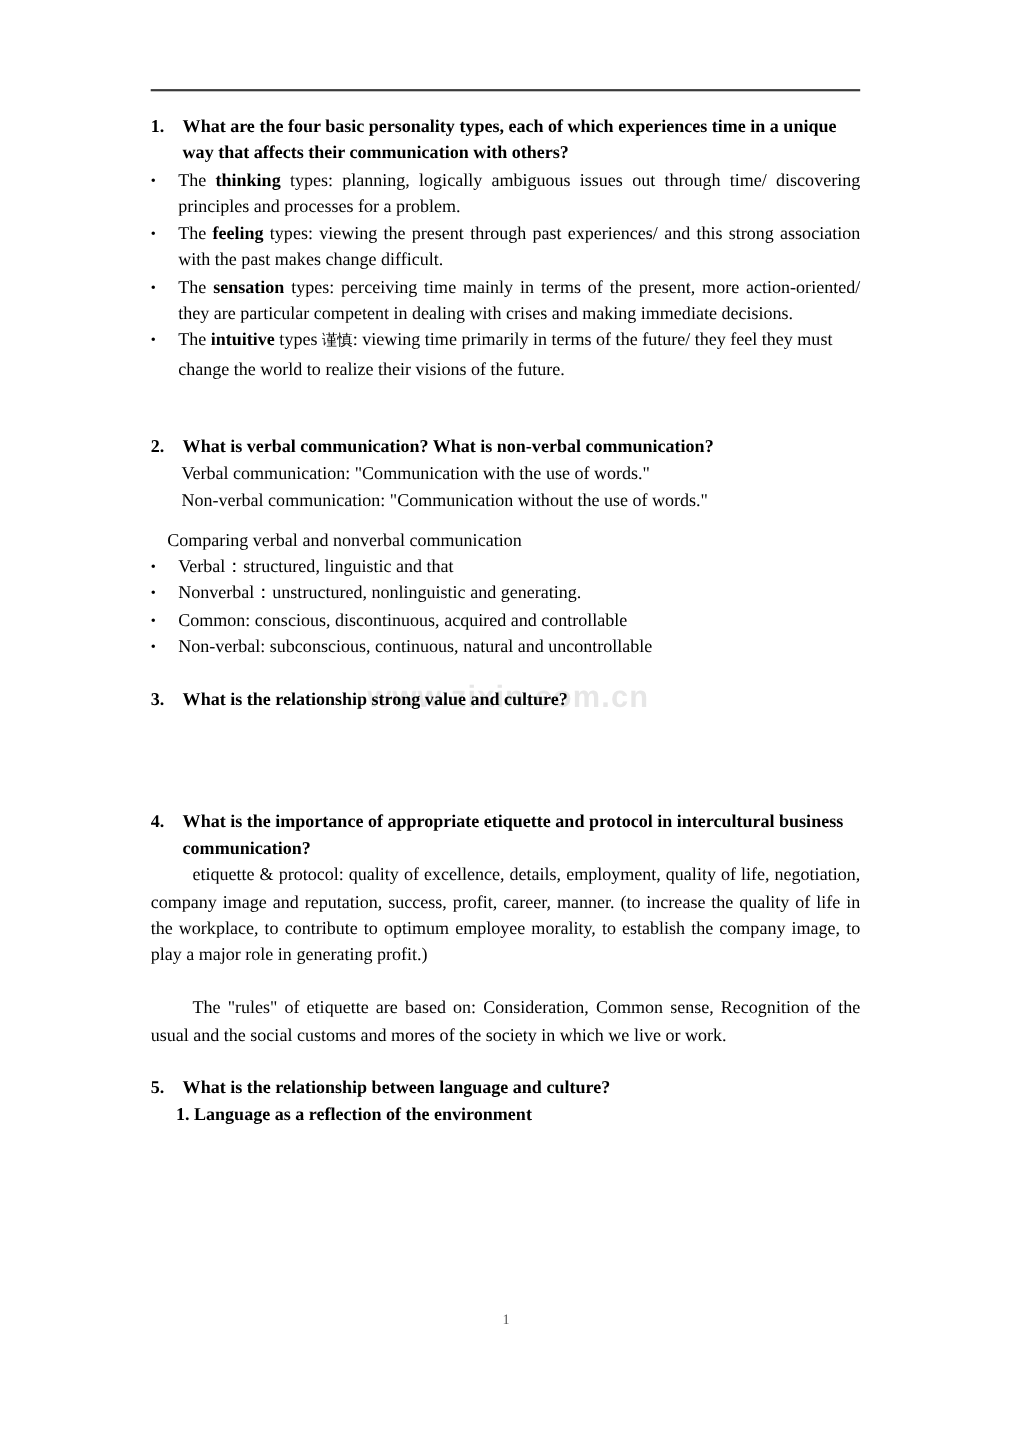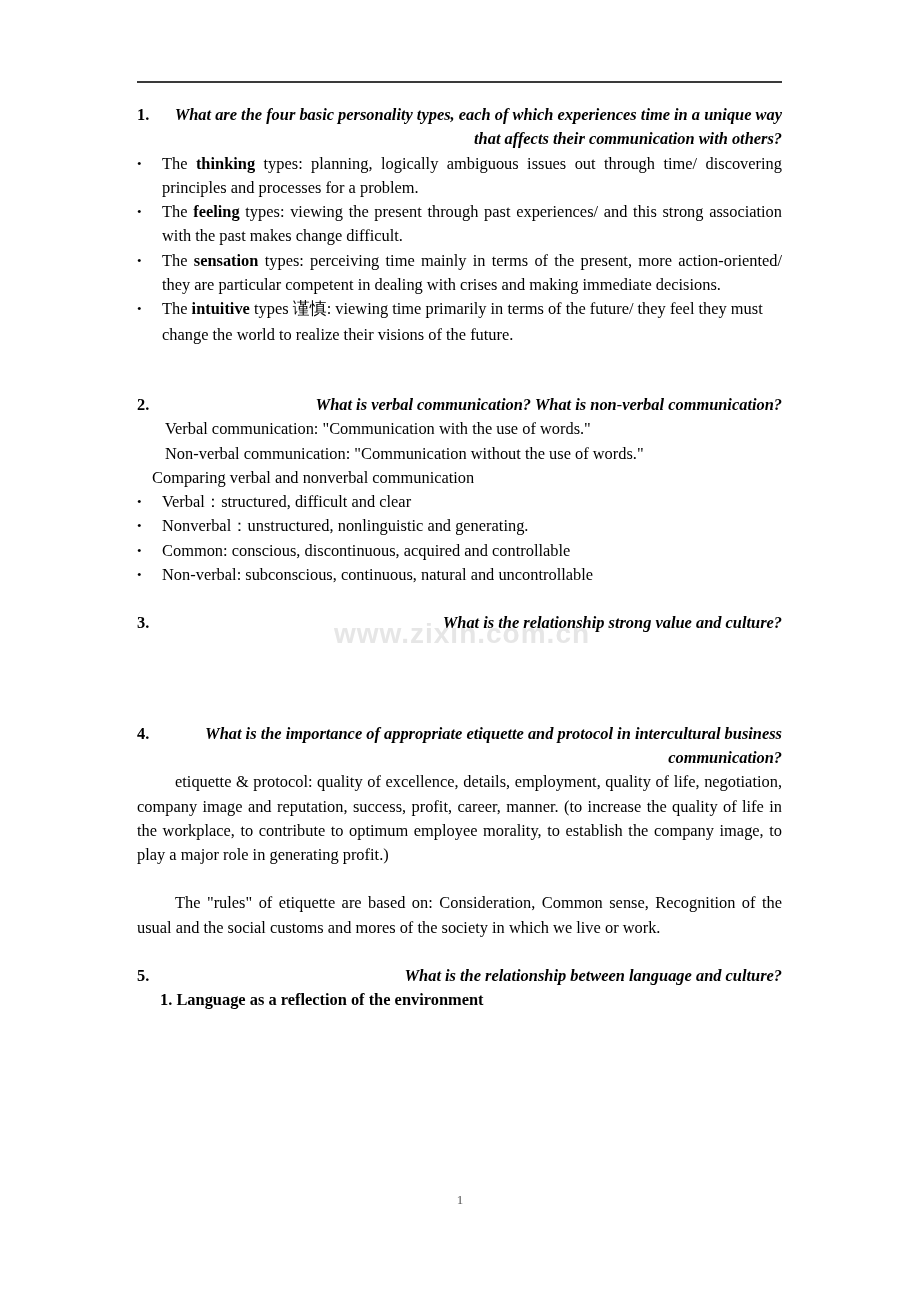--- a/index.html
+++ b/index.html
@@ -71,22 +71,21 @@
     padding: 0;
   }
   .q .num {
     width: 29px;
     flex: 0 0 29px;
     font-weight: bold;
   }
   .q .qtext {
     flex: 1 1 auto;
     font-weight: bold;
-    text-align: right;
-    font-style: italic;
+    text-align: left;
   }
 
   
   ul.bullets {
     list-style: none;
     margin: 0;
     padding: 0;
   }
   ul.bullets > li {
     display: flex;
@@ -105,41 +104,41 @@
     flex: 1 1 auto;
     text-align: justify;
   }
   ul.bullets > li .btext.nojustify {
     text-align: left;
   }
 
   
   .lvl1 { margin-left: 32px; }     
   .lvl-ans { margin-left: 28px; }  
-  .lvl-ans-b { margin-left: 15px; }
+  .lvl-ans-b { margin-left: 15px; margin-top: 12px; }
   .lvl2 { margin-left: 22px; }     
   .lvl-sub { margin-left: 23px; }
 
   p.para {
     margin: 0;
     text-align: justify;
     text-justify: inter-word;
   }
   p.para.indent-first-lg { text-indent: 38px; }
   p.para.flush { text-indent: 0; }
 
   .line { margin: 0; }
   .bold { font-weight: bold; }
 
   .spacer-sm { height: 12px; }
   .spacer-md { height: 24px; }
   .spacer-lg { height: 34px; }
   .spacer-xl { height: 62px; }
 
-  .cjk { font-family: Liberation Mono, monospace; font-size: 17px; }
+  .cjk { font-family: Liberation Mono, monospace; font-size: 14px; }
 
   
   .page-number {
     position: absolute;
     left: 0;
     top: 1192px;
     width: 920px;
     text-align: center;
     font-size: 13px;
     color: #555555;
@@ -193,21 +192,21 @@
       <p class="para flush line">Verbal communication: "Communication with the use of words."</p>
       <p class="para flush line">Non-verbal communication: "Communication without the use of words."</p>
     </div>
     <div class="lvl-ans-b">
       <p class="para flush line">Comparing verbal and nonverbal communication</p>
     </div>
 
     <ul class="bullets lvl2">
       <li>
         <span class="bullet">•</span>
-        <span class="btext nojustify">Verbal：structured, difficult and clear</span>
+        <span class="btext nojustify">Verbal：structured, linguistic and that</span>
       </li>
       <li>
         <span class="bullet">•</span>
         <span class="btext nojustify">Nonverbal：unstructured, nonlinguistic and generating.</span>
       </li>
       <li>
         <span class="bullet">•</span>
         <span class="btext nojustify">Common: conscious, discontinuous, acquired and controllable</span>
       </li>
       <li>

